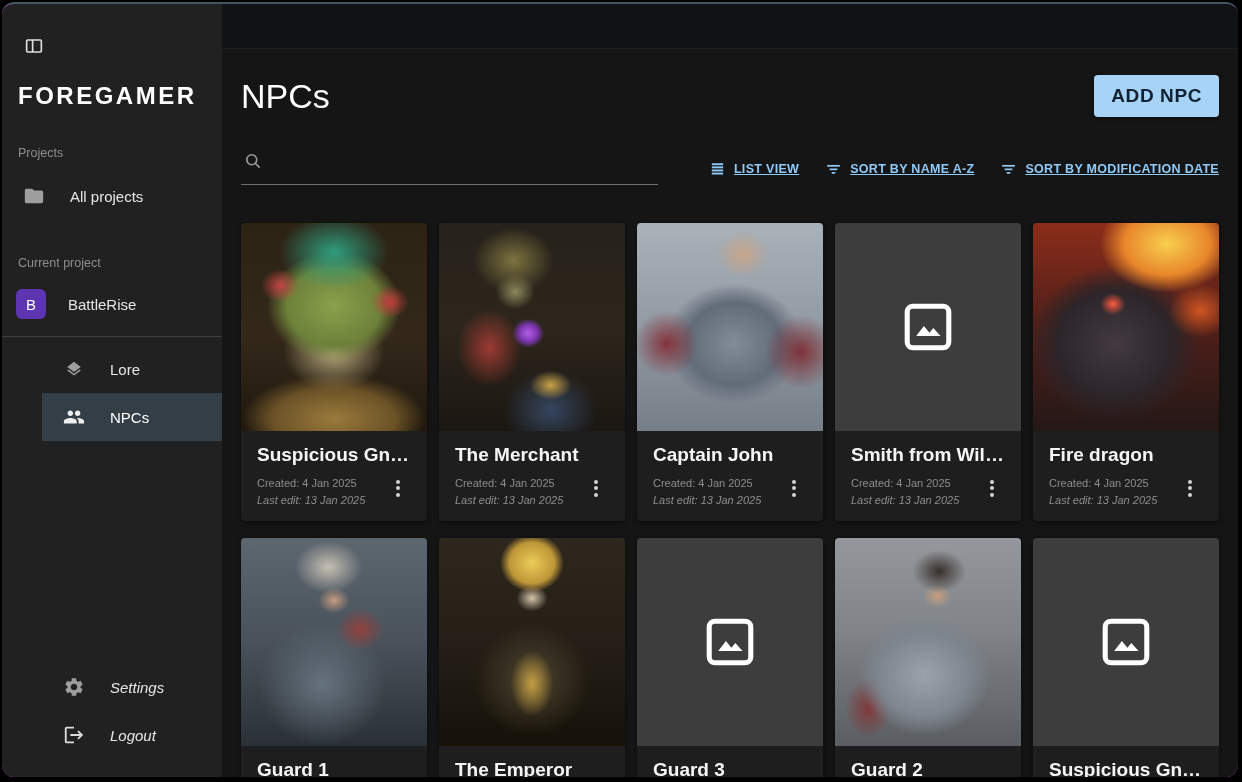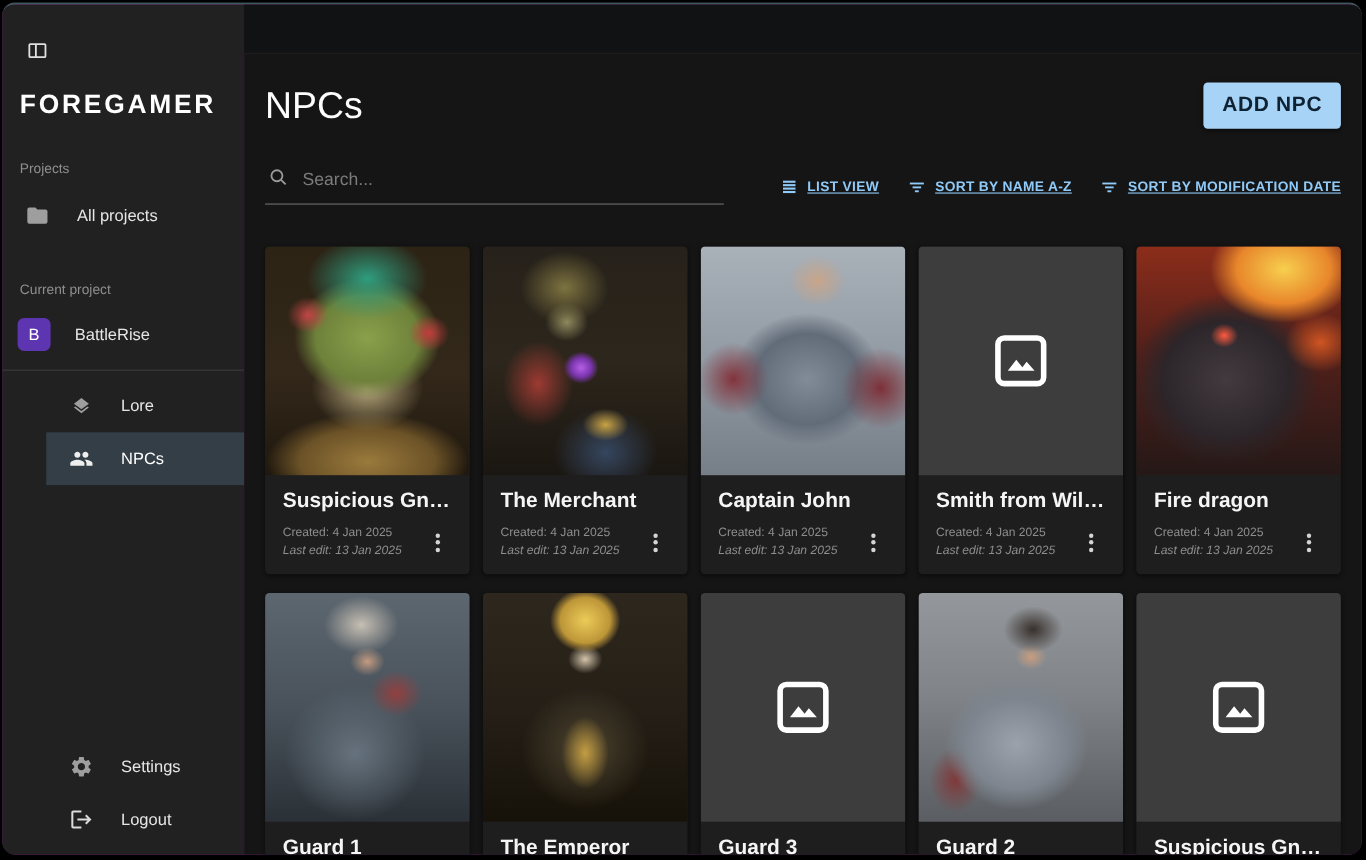--- a/index.html
+++ b/index.html
@@ -8,41 +8,41 @@
 
   :root{
     --accent-blue:#90caf9;
     --add-button-bg:#a7d3f6;
     --selected-item-bg:#333e46;
     --project-avatar-bg:#5e35b1;
   }
 
   .window{ position:absolute; left:2px; top:2px; right:4px; bottom:5px;
     border-radius:12px; overflow:hidden; display:flex;
-    border-top:2px solid #3e565c; background:#701a75; }
+    border-top:2px solid #3e565c; background:#d946ef; }
 
   
   .sidebar{ width:220px; flex-shrink:0; background:#212121; display:flex;
     flex-direction:column; color:#e6e6e6; }
   .collapse-btn{ margin:30px 0 0 20px; width:24px; height:24px; cursor:pointer;
     display:flex; align-items:center; justify-content:center; background:none; border:none; }
   .logo{ margin:24px 0 0 16px; font-size:24px; font-weight:800; letter-spacing:2.5px;
     color:#fff; white-space:nowrap; }
   .side-label{ margin:36px 16px 0; color:#8e8e8e; font-size:12.5px; }
   .side-item{ margin-top:12px; height:48px; display:flex; align-items:center;
     padding-left:20px; gap:24px; font-size:15px; color:#e6e6e6; cursor:pointer; }
   .side-item .ic{ width:24px; display:flex; justify-content:center; }
   .side-item.project{ padding-left:14px; gap:22px; margin-top:10px; }
   .side-item.tight{ margin-top:0;margin-left:40px; }
   .avatar{ width:30px; height:30px; border-radius:6px; background:var(--project-avatar-bg);
     color:#fff; font-size:15px; display:flex; align-items:center; justify-content:center; }
   .divider{ height:1px; background:#3c3c3c; margin-top:8px; }
   .side-item.selected{ background:var(--selected-item-bg); color:#fff; }
   .side-spacer{ flex:1; }
-  .sidebar .bottom{ padding-bottom:8px; }
+  .sidebar .bottom{ padding-bottom:18px;font-style:italic; }
 
   
   .main{ flex:1; display:flex; flex-direction:column; background:#151515; min-width:0; }
   .topbar{ height:45px; flex-shrink:0; background:#111213; border-bottom:1px solid #1e1e1e; }
   .content{ flex:1; padding:0 19px; overflow:hidden; }
 
   .page-head{ margin-top:26px; display:flex; align-items:center; justify-content:space-between; }
   .page-title{ font-size:34px; color:#fdfdfd; font-weight:400; }
   .add-btn{ background:var(--add-button-bg); color:#0e2233; border:none; border-radius:4px;
     font-family:inherit; font-size:19px; font-weight:700; letter-spacing:0.6px;
@@ -61,21 +61,21 @@
 
   
   .grid{ margin-top:38px; display:grid; grid-template-columns:repeat(5,1fr);
     column-gap:12px; row-gap:17px; }
   .card{ background:#1e1e1e; border-radius:4px; overflow:hidden;
     box-shadow:0 1px 4px rgba(0,0,0,.5); cursor:pointer; }
   .card-img{ height:208px; background:#3d3d3d; display:flex; align-items:center; justify-content:center; }
   .card-body{ padding:13px 16px 12px; }
   .card-title{ font-size:19px; font-weight:700; color:#f5f5f5;
     white-space:nowrap; overflow:hidden; text-overflow:ellipsis; }
-  .card-meta-row{ margin-top:9px; display:flex; justify-content:space-between; align-items:center; }
+  .card-meta-row{ margin-top:9px; display:flex; justify-content:space-between; }
   .meta{ font-size:11px; color:#8d8d8d; line-height:1.55; }
   .meta .last-edit{ font-style:italic; }
   .kebab{ width:26px; height:26px; display:flex; flex-direction:column;
     align-items:center; justify-content:center; gap:2.5px; border-radius:50%; cursor:pointer; }
   .kebab span{ width:4px; height:4px; border-radius:50%; background:#d4d4d4; }
 
   
   .art-gnome{background:
     radial-gradient(42% 26% at 50% 14%, #2f9d7e 0%, rgba(47,157,126,0) 70%),
     radial-gradient(14% 11% at 21% 30%, #c14545 0%, rgba(193,69,69,0) 72%),
@@ -209,21 +209,20 @@
       </div>
 
       <div class="toolbar-row">
         <div class="search">
           <span>
             <svg width="20" height="20" viewBox="0 0 24 24">
                 <circle cx="10.5" cy="10.5" r="6" fill="none" stroke="#9a9a9a" stroke-width="2"></circle>
                 <line x1="15" y1="15" x2="20" y2="20" stroke="#9a9a9a" stroke-width="2"></line>
               </svg>
           </span>
-          <input type="text" placeholder="Search..." style="">
         </div>
 
         <div class="controls">
           <button class="ctl-btn">
             <svg width="17" height="17" viewBox="0 0 24 24" fill="currentColor">
                 <rect x="4" y="4.6" width="16" height="2.7"></rect>
                 <rect x="4" y="9" width="16" height="2.7"></rect>
                 <rect x="4" y="13.4" width="16" height="2.7"></rect>
                 <rect x="4" y="17.8" width="16" height="2.7"></rect>
               </svg>

